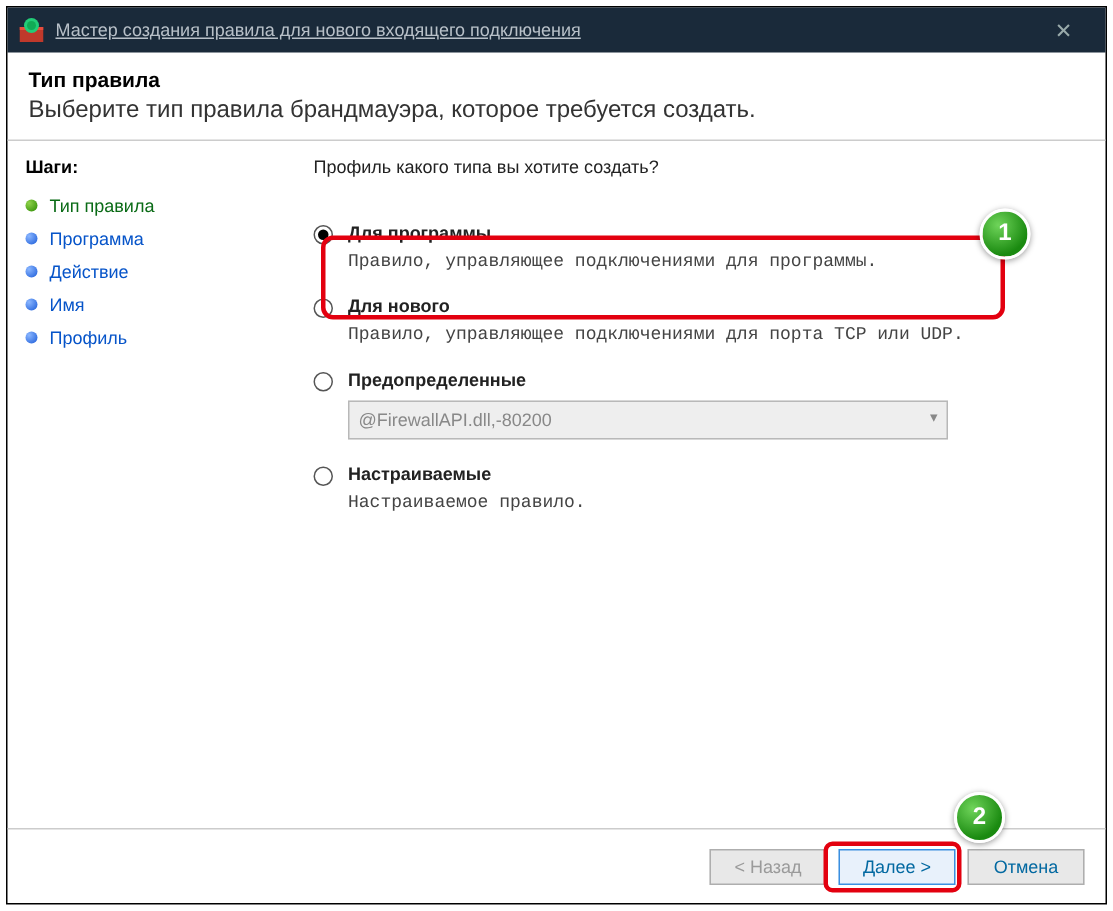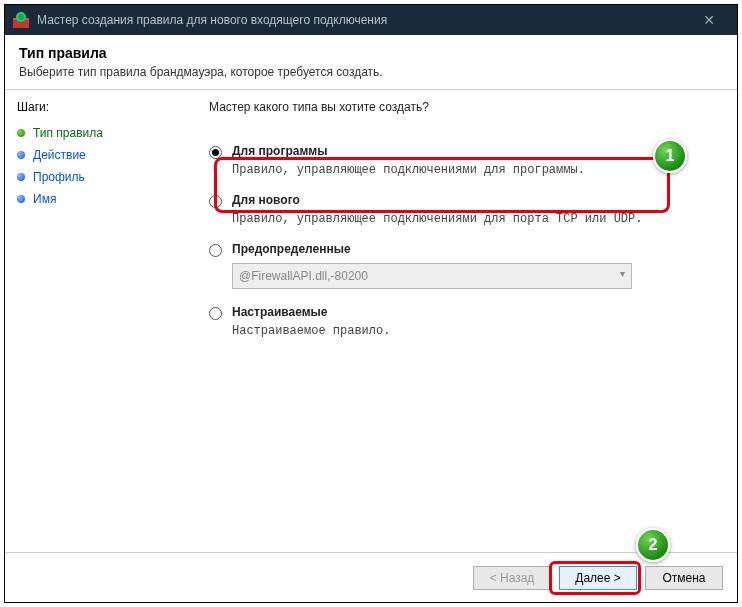--- a/index.html
+++ b/index.html
@@ -10,34 +10,34 @@
     display: flex; flex-direction: column;
     background: #fff;
   }
   .titlebar {
     height: 30px; background: #1a2a3a; color: #b8c0c8;
     display: flex; align-items: center; padding: 0 8px;
     font-size: 12px;
   }
   .titlebar .app-icon { width: 16px; height: 16px; margin-right: 8px; position: relative; }
   .titlebar .app-icon svg { width: 16px; height: 16px; }
-  .titlebar .title { flex: 1; }
+  .titlebar .title { flex: 1; text-decoration: underline; }
   .titlebar .close { width: 40px; text-align: center; font-size: 14px; color: #9aa; }
   .header {
     padding: 10px 14px 10px 14px;
     border-bottom: 1px solid #ccc;
   }
   .header h1 { margin: 0 0 4px 0; font-size: 14px; font-weight: 700; color: #000; }
-  .header p { margin: 0; font-size: 12px; color: #333; }
+  .header p { margin: 0; font-size: 16px; color: #333; }
   .body { flex: 1; display: flex; overflow: hidden; }
   .sidebar {
     width: 190px; padding: 10px 12px;
     font-size: 12px;
   }
-  .sidebar .steps-title { font-weight: 400; margin-bottom: 8px; }
+  .sidebar .steps-title { font-weight: 700; margin-bottom: 8px; }
   .sidebar .step {
     display: flex; align-items: center;
     padding: 4px 0; cursor: default;
   }
   .sidebar .step .bullet {
     width: 8px; height: 8px; border-radius: 50%;
     margin-right: 8px;
     background: radial-gradient(circle at 30% 30%, #8fd24a, #2a8a00);
   }
   .sidebar .step .bullet.inactive {
@@ -95,21 +95,21 @@
   .badge-2 { left: 636px; top: 528px; }
   .footer {
     height: 50px; border-top: 1px solid #ccc;
     display: flex; align-items: center; justify-content: flex-end;
     padding: 0 14px; gap: 8px; position: relative;
   }
   .btn {
     min-width: 78px; height: 24px; font-size: 12px;
     background: #e8e8e8; border: 1px solid #aeaeae;
     display: inline-flex; align-items: center; justify-content: center;
-    padding: 0 12px; color: #000000;
+    padding: 0 12px; color: #0369a1;
   }
   .btn.disabled { color: #9a9a9a; }
   .btn.primary { border: 1px solid #3a8fe0; background: #e8f1fb; }
   .highlight-2 {
     position: absolute; right: 96px; top: 8px;
     width: 92px; height: 34px;
     border: 3px solid #e3000f; border-radius: 6px;
     pointer-events: none;
   }
 </style>
@@ -138,34 +138,38 @@
 
   <div class="body">
     <div class="sidebar">
       <div class="steps-title">Шаги:</div>
       <div class="step active">
         <span class="bullet"></span>
         <a>Тип правила</a>
       </div>
       <div class="step">
         <span class="bullet inactive"></span>
+        <a>Программа</a>
+      </div>
+      <div class="step">
+        <span class="bullet inactive"></span>
         <a>Действие</a>
       </div>
       <div class="step">
         <span class="bullet inactive"></span>
+        <a>Имя</a>
+      </div>
+      <div class="step">
+        <span class="bullet inactive"></span>
         <a>Профиль</a>
       </div>
-      <div class="step">
-        <span class="bullet inactive"></span>
-        <a>Имя</a>
-      </div>
     </div>
 
     <div class="content">
-      <p class="question">Мастер какого типа вы хотите создать?</p>
+      <p class="question">Профиль какого типа вы хотите создать?</p>
 
       <div class="opt-group">
 
         <div class="opt">
           <div class="opt-row">
             <span class="radio checked"></span>
             <span class="opt-label">Для программы</span>
           </div>
           <div class="opt-desc">Правило, управляющее подключениями для программы.</div>
         </div>

